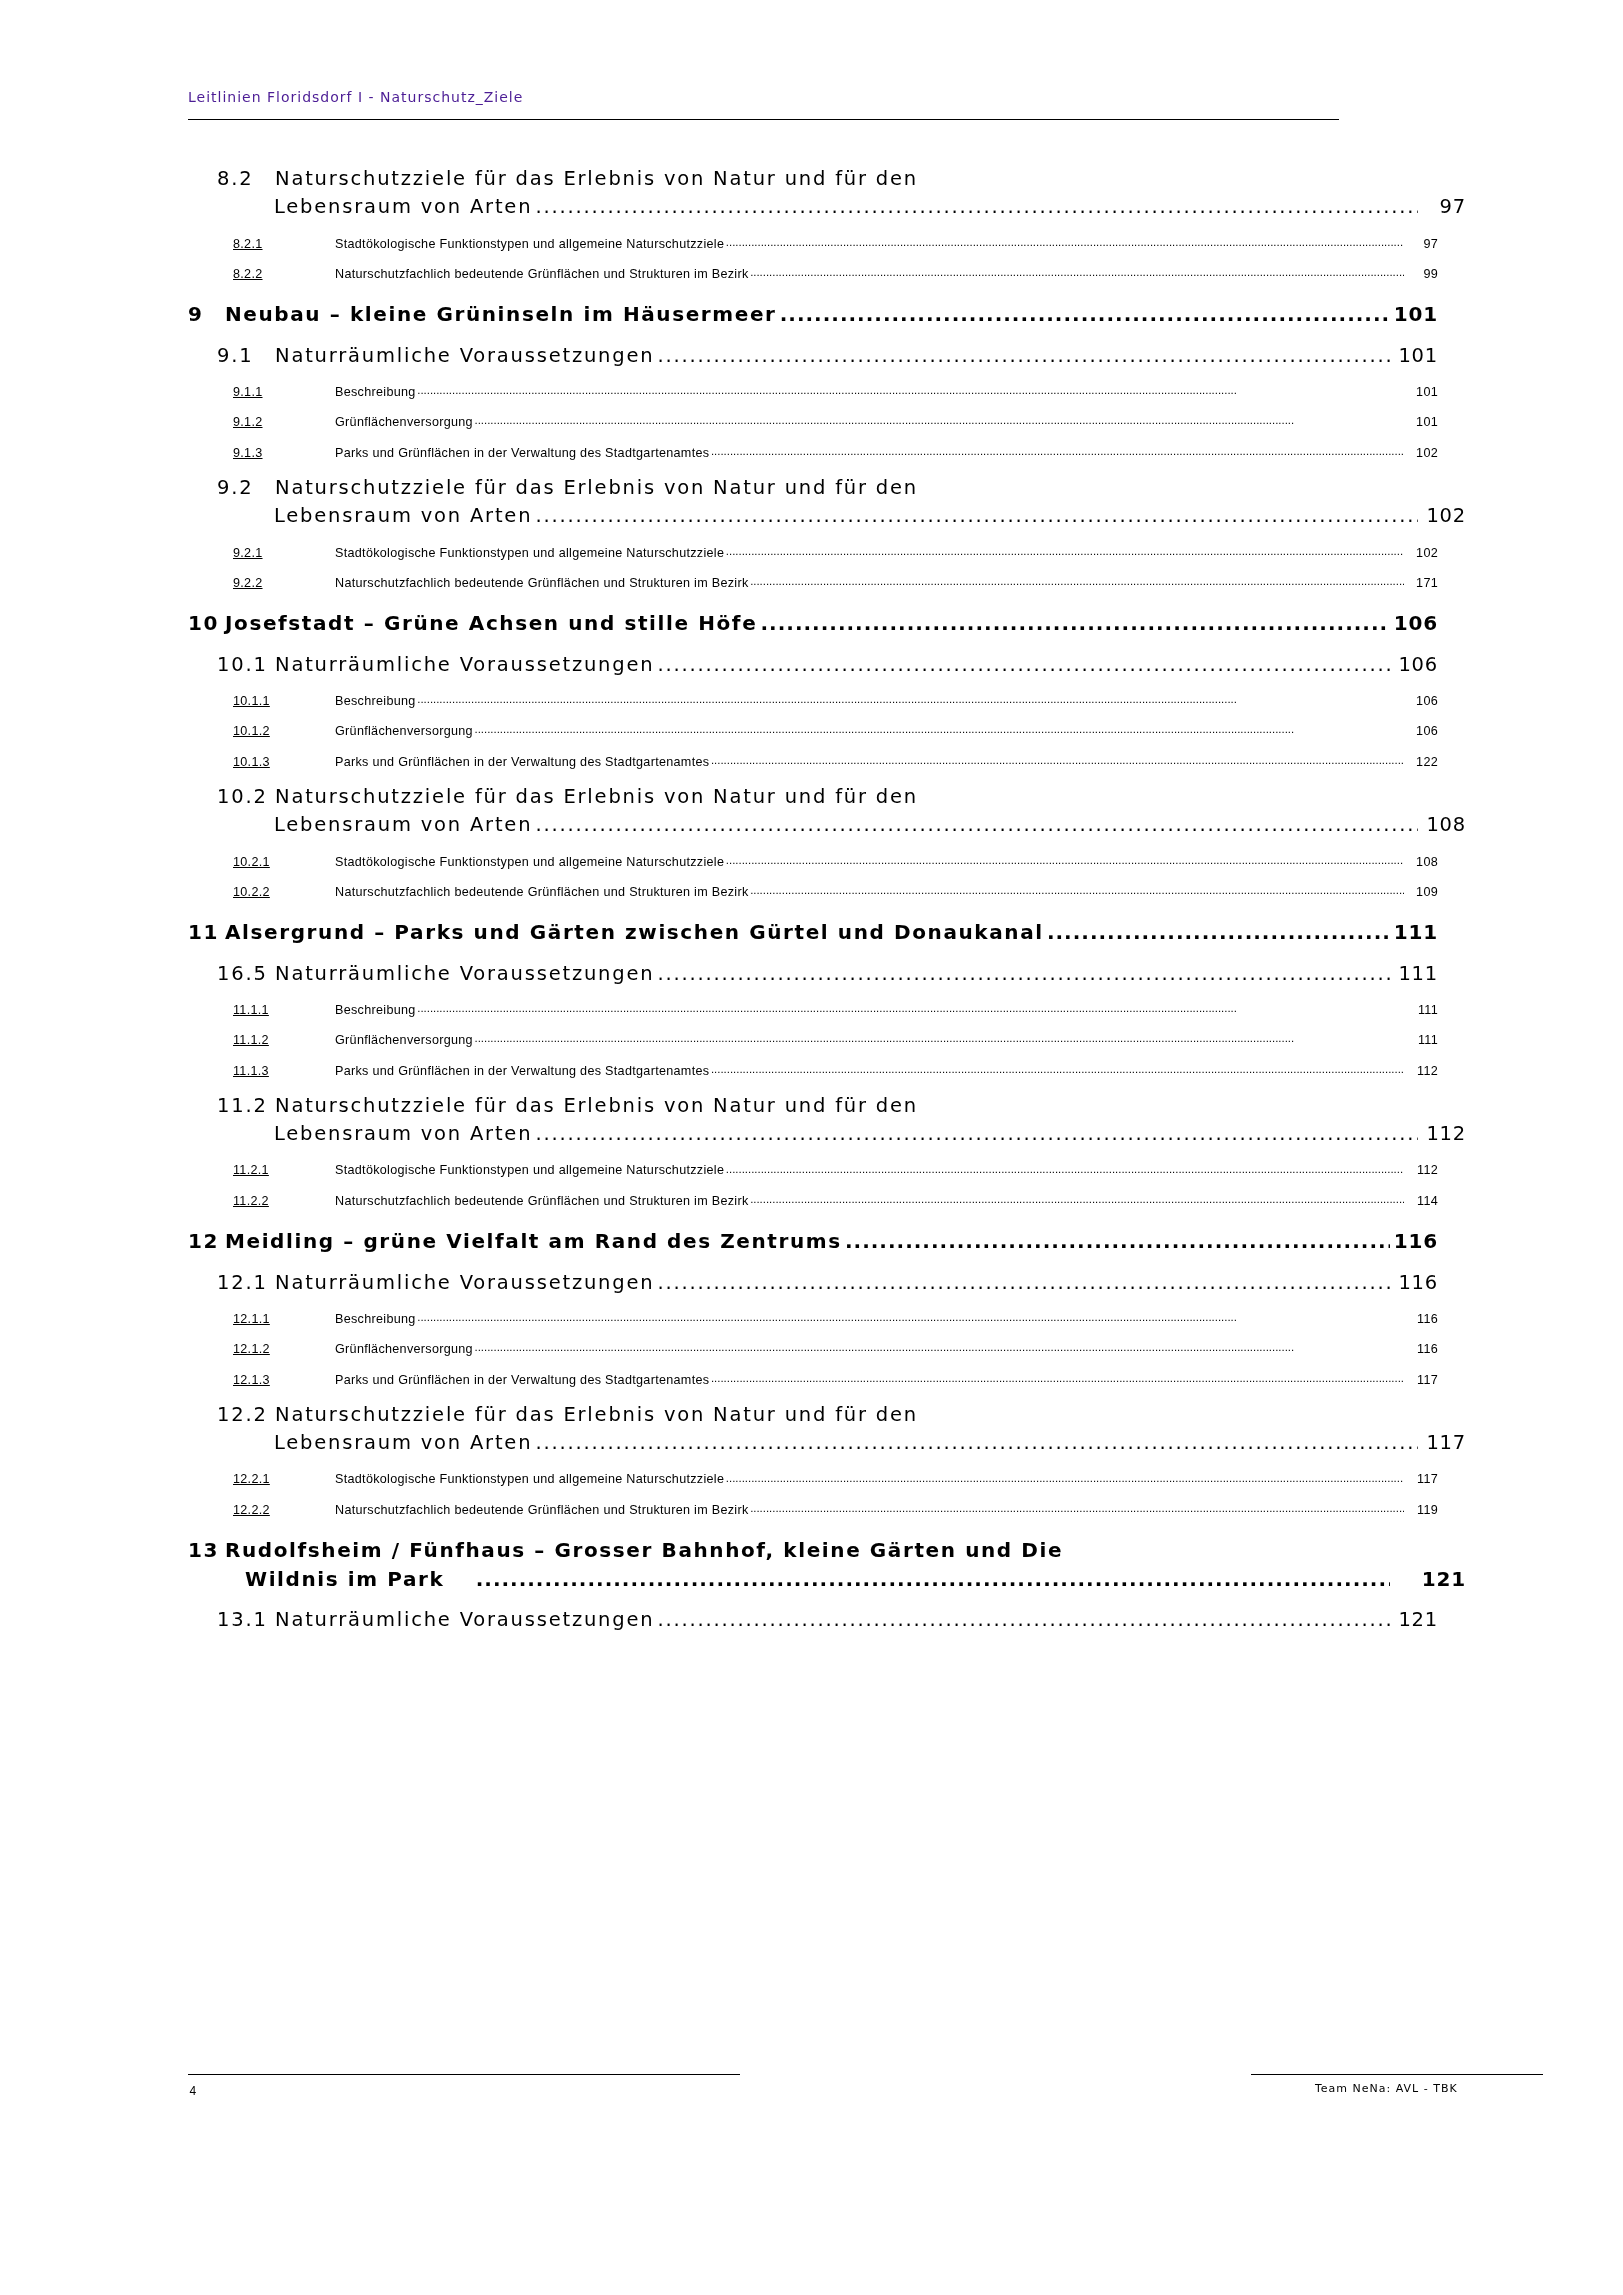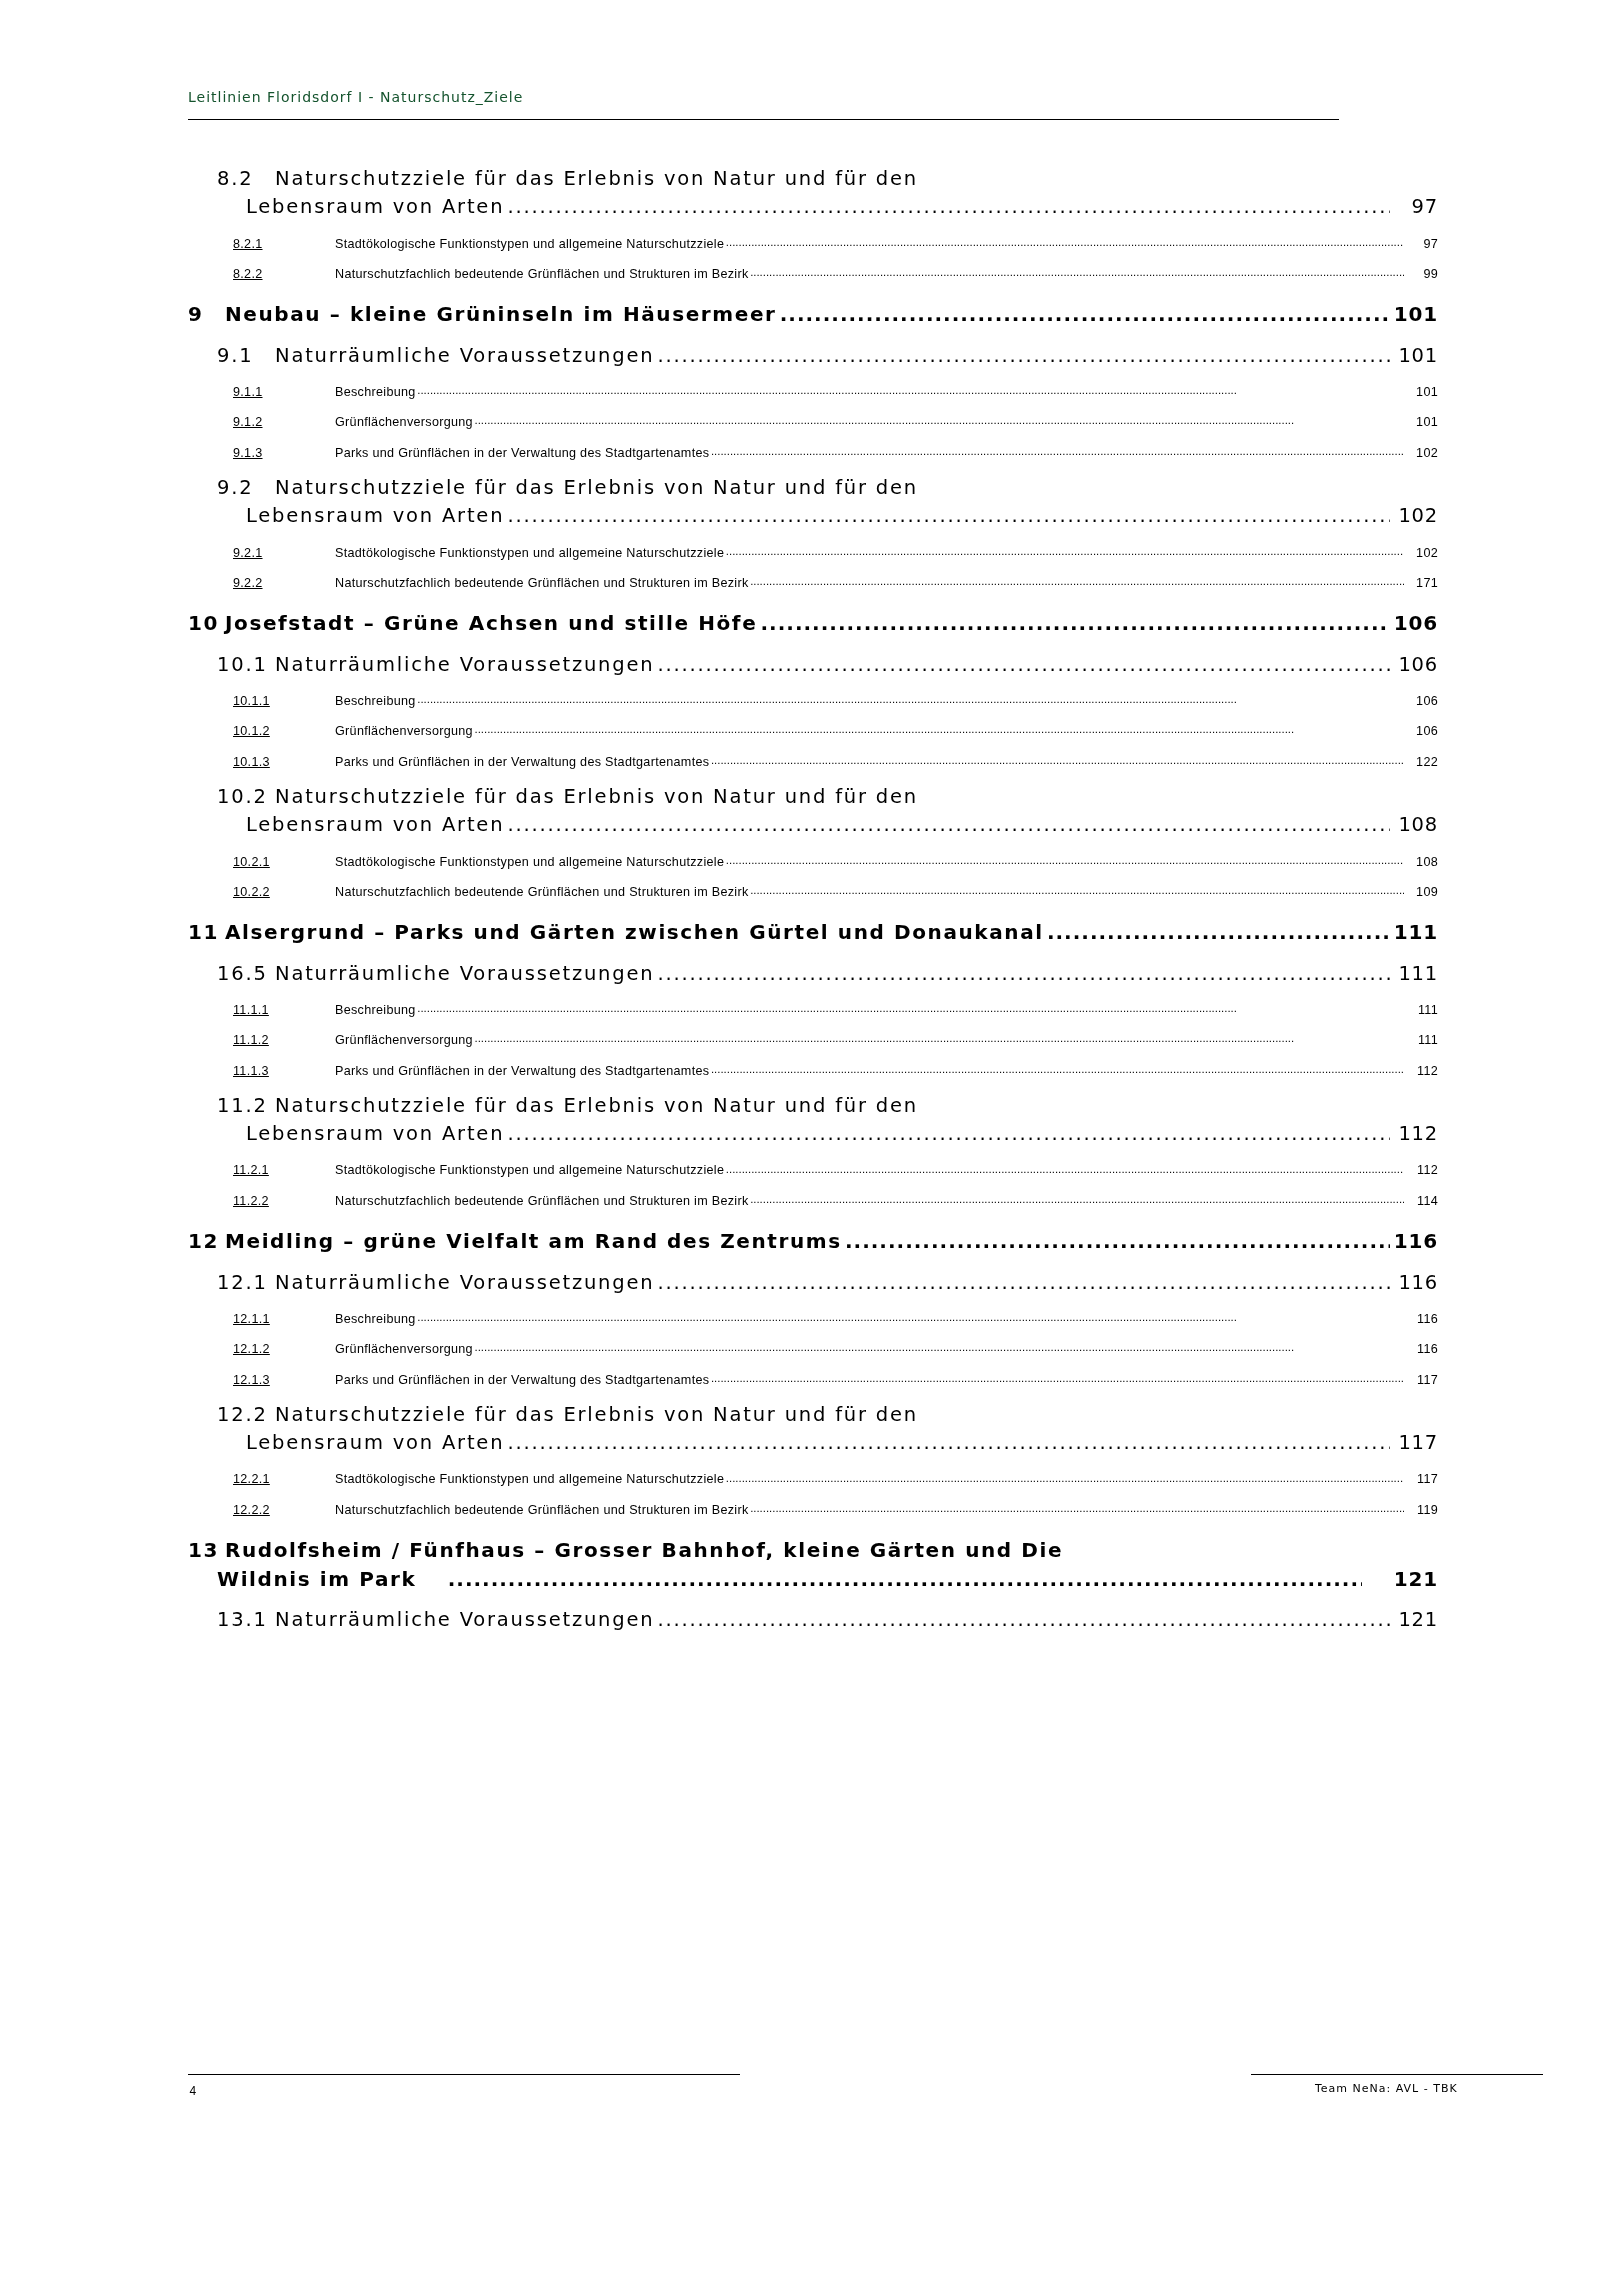--- a/index.html
+++ b/index.html
@@ -24,21 +24,21 @@
     left: 188px;
     top: 89px;
     width: 1250px;
   }
 
   
   .header-text {
     font-family: "DejaVu Sans", sans-serif;
     font-size: 14px;
     letter-spacing: 1px;
-    color: #14532d;
+    color: #4c1d95;
     white-space: nowrap;
   }
   .header-rule {
     margin-top: 14px;
     border-bottom: 1.6px solid #000;
     width: 1151px;
   }
 
   
   .toc {
@@ -107,20 +107,21 @@
   .lvl2 .pg {
     flex: 0 0 auto;
     text-align: right;
     min-width: 45px;
     letter-spacing: 0.8px;
   }
 
   
   .cont {
     padding-left: 29px;
+    margin-left: 28px;
   }
   .cont.lvl1wrap {
     font-weight: bold;
     gap: 28px;
   }
 
   
   .lvl3 {
     font-family: "Liberation Sans", sans-serif;
     font-weight: normal;

